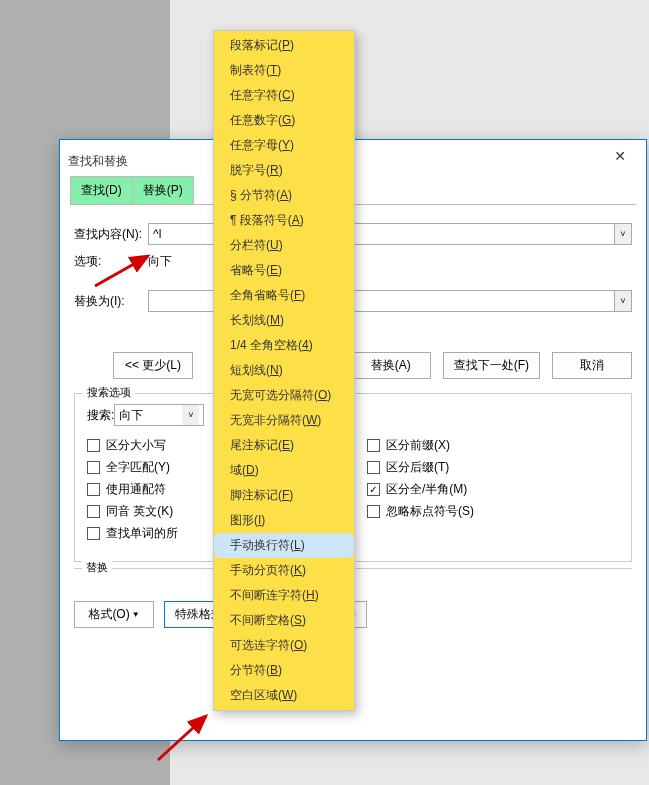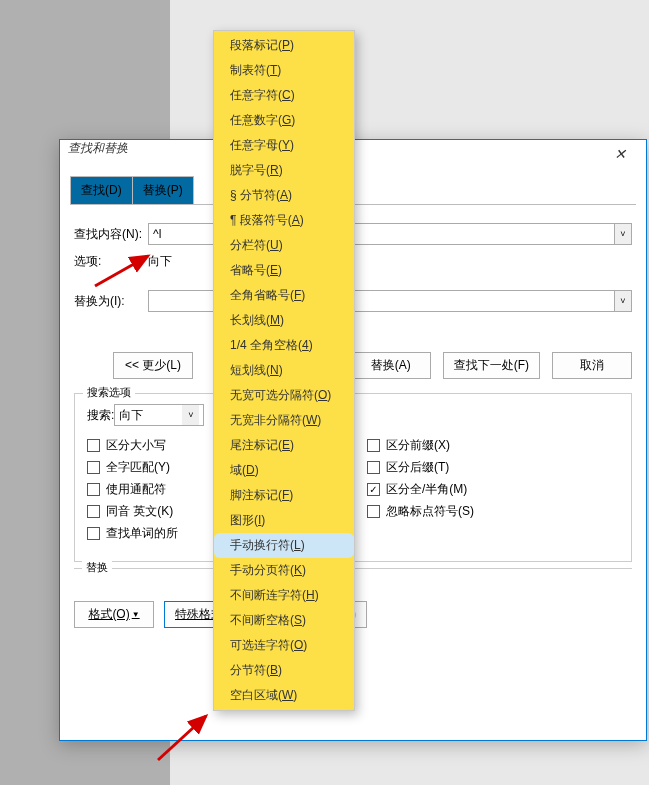--- a/index.html
+++ b/index.html
@@ -27,42 +27,41 @@
   position: absolute;
   left: 59px; top: 139px;
   width: 588px; height: 602px;
   background: #fff;
   border: 1px solid #0078d4;
   box-shadow: 0 4px 18px rgba(0,0,0,0.25);
 }
 .titlebar {
   height: 30px;
   display: flex;
-  align-items: flex-start;
+  align-items: flex-end;
   padding: 0 8px;
   color: #333;
   font-size: 12px;
-  font-style: italic;
 }
 .titlebar .spacer { flex: 1; }
 .titlebar .close {
   width: 36px; height: 28px;
   display: flex; align-items: center; justify-content: center;
   font-size: 14px;
 }
 .tabs {
   display: flex;
   padding: 6px 10px 0 10px;
   gap: 0;
 }
 .tab {
   padding: 5px 10px;
   border: 1px solid #bbb;
   border-bottom: none;
-  background: #0369a1;
+  background: #86efac;
   margin-right: -1px;
 }
 .tab.active {
   position: relative;
   z-index: 2;
 }
 .tab-line {
   border-bottom: 1px solid #bbb;
   margin: 0 10px;
 }
@@ -99,21 +98,21 @@
 }
 .btn-row { display: flex; gap: 12px; margin: 18px 0 14px 14px; }
 .btn, .dd-btn {
   border: 1px solid #aaa;
   background: #fdfdfd;
   padding: 4px 10px;
   min-width: 80px;
   text-align: center;
   font-size: 12px;
 }
-.dd-btn { display: inline-flex; align-items: center; justify-content: center; gap: 2px; text-decoration: underline;}
+.dd-btn { display: inline-flex; align-items: center; justify-content: center; gap: 2px;}
 .fieldset {
   border: 1px solid #ccc;
   margin: 6px 0;
   padding: 10px 12px 14px 12px;
   position: relative;
 }
 .fieldset .legend {
   position: absolute;
   top: -9px; left: 8px;
   background: #fff;

